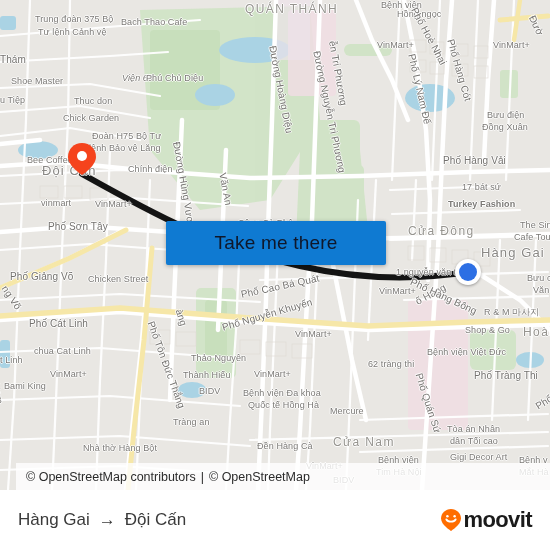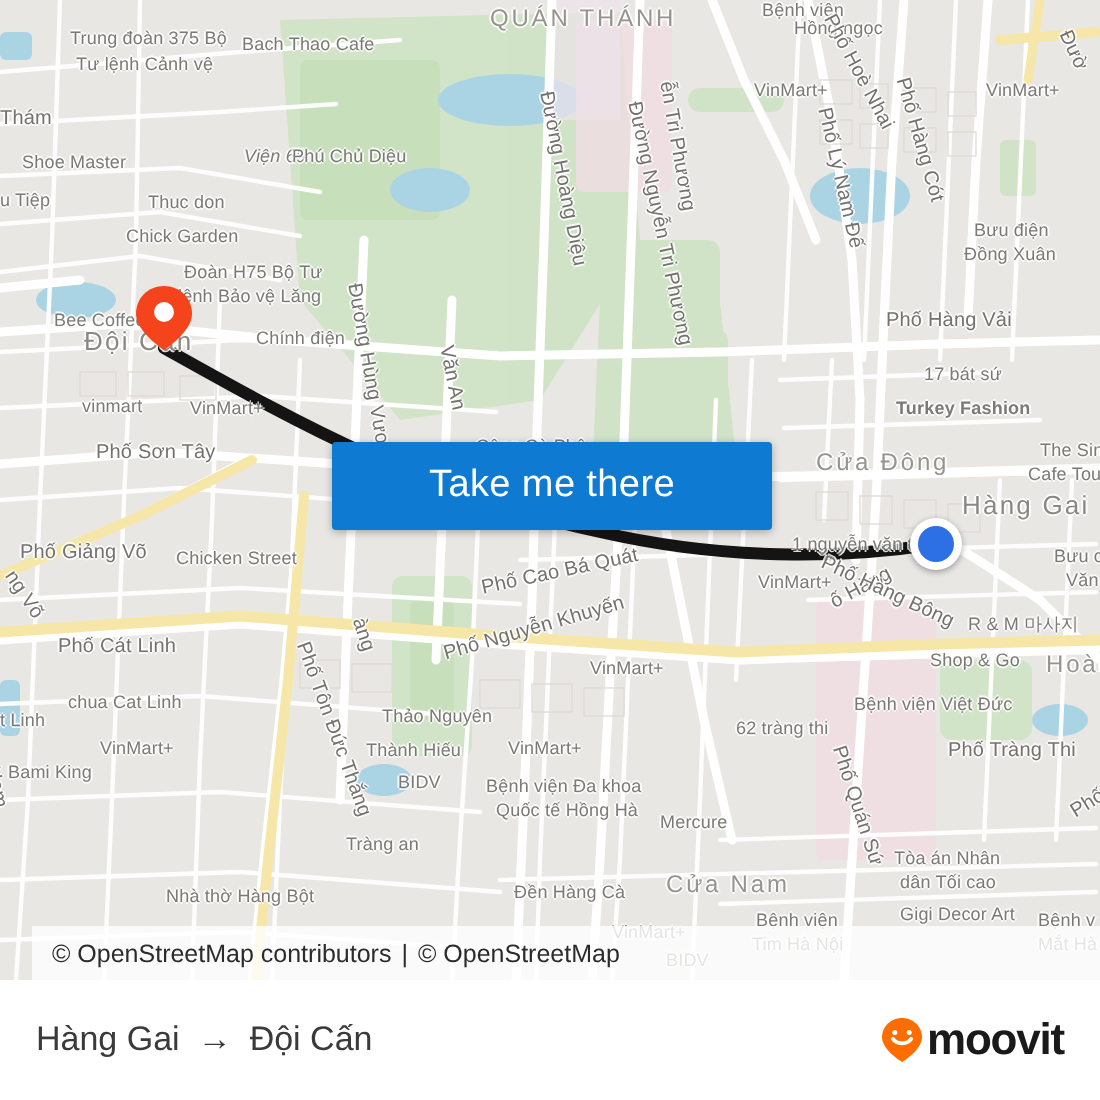--- a/index.html
+++ b/index.html
@@ -76,21 +76,21 @@
   }
 
   
   #take-me-there {
     position: absolute;
     left: 166px; top: 221px;
     width: 220px; height: 44px;
     background: #0f7ad2;
     border: none;
     border-radius: 2px;
-    color: #ffffff;
+    color: #0f172a;
     font-family: "Liberation Sans", sans-serif;
     font-size: 19px;
     letter-spacing: .2px;
     cursor: pointer;
     box-shadow: 0 1px 4px rgba(0,0,0,.30);
     padding: 0;
   }
 
   
   #attribution {

